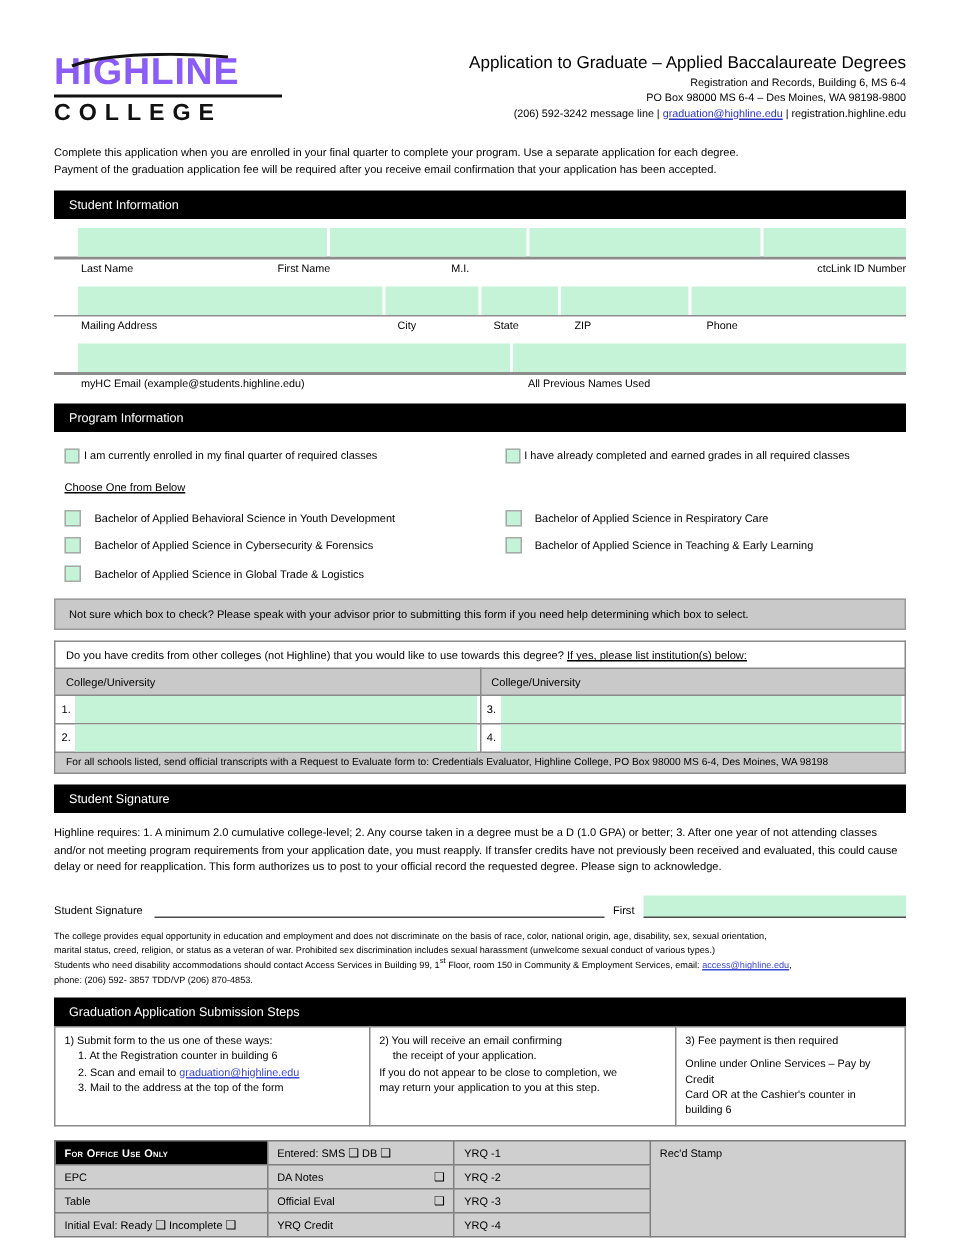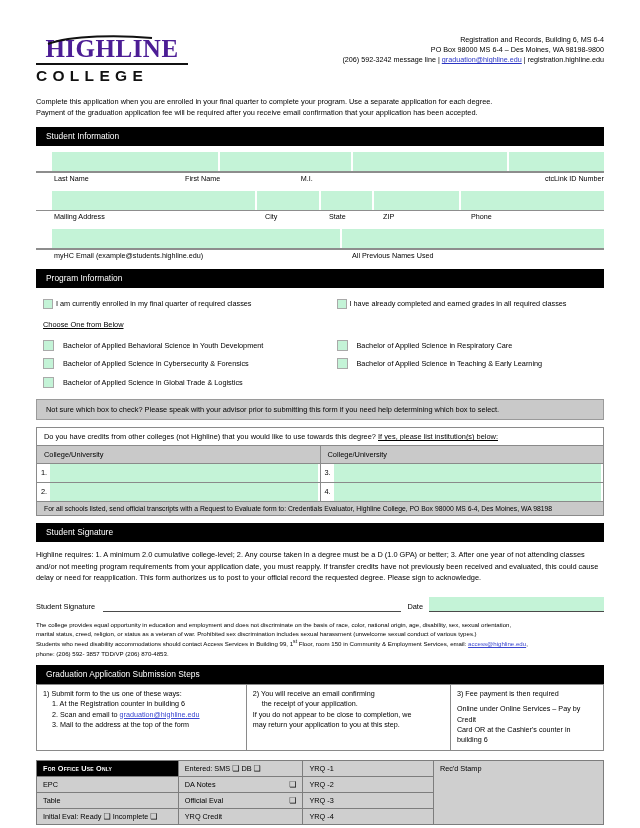--- a/index.html
+++ b/index.html
@@ -13,27 +13,26 @@
     font-size: 7.3px;
     overflow: hidden;
   }
   .page { width: 640px; height: 828px; position: relative; padding: 0 36px; }
 
   
   .header { display: flex; justify-content: space-between; align-items: flex-start; padding-top: 33px; }
   .logo { width: 152px; padding-top: 3px; }
   .logo-top { position: relative; }
   .logo-word {
-    font-family: Liberation Serif, serif;
+    font-family: Liberation Sans, sans-serif;
     font-weight: bold;
     font-size: 25px;
     letter-spacing: 0.5px;
     line-height: 1;
-    color: #4c1d95;
-    text-align: center;
+    color: #8b5cf6;
   }
   .swoosh { position: absolute; top: -1px; left: 10px; width: 108px; height: 10px; overflow: hidden; }
   .logo-rule { height: 2px; background: #111; margin-top: 2px; }
   .logo-sub {
     font-weight: bold; font-size: 15.5px; letter-spacing: 5.3px;
     line-height: 1.15; margin-top: 2px; color: #111;
   }
   .head-right { text-align: right; padding-top: 2px; max-width: 330px; }
   .doc-title { font-size: 11.4px; line-height: 1.25; margin-bottom: 1px; }
   .doc-sub { font-size: 7.2px; line-height: 1.42; }
@@ -131,20 +130,21 @@
           <svg width="108" height="10" viewBox="0 0 108 10">
             <path d="M2 9 C 25 0, 75 0, 106 3" stroke="#111" stroke-width="2" fill="none"></path>
           </svg>
         </div>
       </div>
       <div class="logo-rule"></div>
       <div class="logo-sub">COLLEGE</div>
     </div>
 
     <div class="head-right">
+      <div class="doc-title">Application to Graduate – Applied Baccalaureate Degrees</div>
       <div class="doc-sub">Registration and Records, Building 6, MS 6-4</div>
       <div class="doc-sub">PO Box 98000 MS 6-4 – Des Moines, WA 98198-9800</div>
       <div class="doc-sub"><span>(206) 592-3242 message line | </span><a href="#">graduation@highline.edu</a><span> | registration.highline.edu</span></div>
     </div>
   </div>
 
   <div class="intro">
     <div>Complete this application when you are enrolled in your final quarter to complete your program.  Use a separate application for each degree.</div>
     <div>Payment of the graduation application fee will be required after you receive email confirmation that your application has been accepted.</div>
   </div>
@@ -268,21 +268,21 @@
   </tbody>
     </table>
 
   <div class="bar tight">Student Signature</div>
 
   <div class="sig-body">Highline requires: 1. A minimum 2.0 cumulative college-level; 2. Any course taken in a degree must be a D (1.0 GPA) or better; 3. After one year of not attending classes and/or not meeting program requirements from your application date, you must reapply. If transfer credits have not previously been received and evaluated, this could cause delay or need for reapplication. This form authorizes us to post to your official record the requested degree. Please sign to acknowledge.</div>
 
   <div class="sig-row">
     <span class="sig-label">Student Signature</span>
     <span class="sig-line"></span>
-    <span class="date-label">Date</span>
+    <span class="date-label">First</span>
     <span class="date-box"></span>
   </div>
 
   <div class="legal">
     <div>The college provides equal opportunity in education and employment and does not discriminate on the basis of race, color, national origin, age, disability, sex, sexual orientation,</div>
     <div>marital status, creed, religion, or status as a veteran of war.  Prohibited sex discrimination includes sexual harassment (unwelcome sexual conduct of various types.)</div>
     <div><span>Students who need disability accommodations should contact Access Services in Building 99, 1</span><sup>st</sup><span> Floor, room 150 in Community &amp; Employment Services, email: </span><a href="#">access@highline.edu</a><span>,</span></div>
     <div>phone: (206) 592- 3857 TDD/VP (206) 870-4853.</div>
   </div>
 

